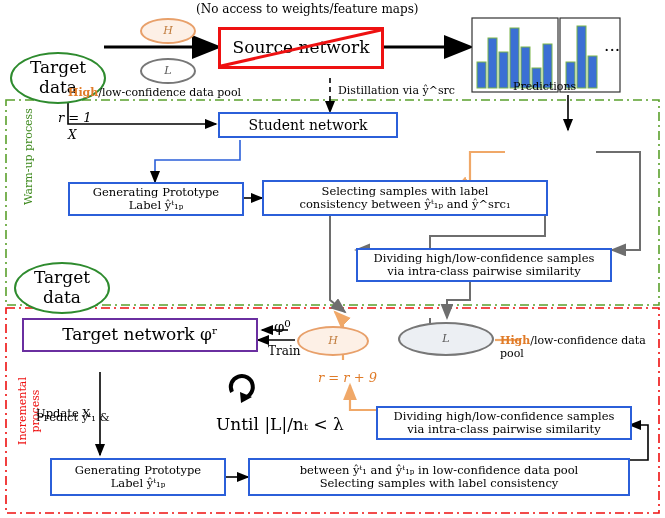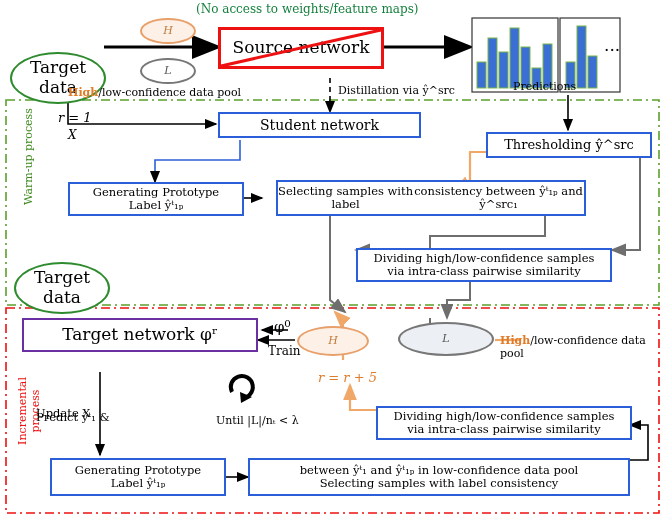--- a/index.html
+++ b/index.html
@@ -14,21 +14,21 @@
   .node{position:absolute;box-sizing:border-box;display:flex;align-items:center;justify-content:center;text-align:center;line-height:1.15;}
   .box{border:2px solid #2b5fd9;background:#fff;}
   .box-purple{border:2.5px solid #6a2fa0;background:#fff;}
   .box-red{border:3px solid #ee1111;background:#fff;}
   .ellipse-green{border:2.5px solid #2e8b2e;border-radius:50%;background:#fff;margin-top:30px;}
   .ellipse-orange{border:2px solid #e8a06a;border-radius:50%;background:#fdf0e6;}
   .ellipse-gray{border:2px solid #777;border-radius:50%;background:#fff;}
   .txt{position:absolute;}
   svg{position:absolute;left:0;top:0;}
   .orange{color:#e07b28;}
-  .red{color:#15803d;}
+  .red{color:#000000;}
 </style>
 </head>
 <body>
 
 <div class="canvas">
 
   <svg width="665" height="518">
     <defs>
       <marker id="arrBlack" markerWidth="9" markerHeight="9" refX="7" refY="3.2" orient="auto">
         <path d="M0,0 L8,3.2 L0,6.4 z" fill="#000"></path>
@@ -154,34 +154,31 @@
     <span>Warm-up process</span>
   </div>
 
   <div class="txt" style="left:58px;top:110px;font-size:13px;font-style:italic;">
     <span>r = 1</span>
   </div>
   <div class="txt" style="left:68px;top:128px;font-size:12px;font-style:italic;">
     <span>X</span>
   </div>
 
-  <div class="node box" style="left:218px;top:112px;width:203px;height:26px;font-size:14px;">
+  <div class="node box" style="left:218px;top:112px;width:180px;height:26px;font-size:14px;">
     <span>Student network</span>
   </div>
 
-  <div class="node box" style="left:486px;top:132px;width:166px;height:26px;font-size:13px;">
-    <span>Thresholding  ŷ^src</span>
-  </div>
 
   <div class="node box" style="left:68px;top:182px;width:176px;height:34px;font-size:11.5px;flex-direction:column;">
     <span>Generating Prototype</span>
     <span>Label  ŷᵗ₁ₚ</span>
   </div>
 
-  <div class="node box" style="left:276px;top:180px;width:310px;height:36px;font-size:11.5px;">
+  <div class="node box" style="left:262px;top:180px;width:286px;height:36px;font-size:11.5px;flex-direction:column;">
     <span>Selecting samples with label</span>
     <span>consistency between ŷᵗ₁ₚ and ŷ^src₁</span>
   </div>
 
   <div class="node box" style="left:356px;top:248px;width:256px;height:34px;font-size:11.5px;flex-direction:column;">
     <span>Dividing high/low-confidence samples</span>
     <span>via intra-class pairwise similarity</span>
   </div>
 
   <div class="node ellipse-green" style="left:14px;top:232px;width:96px;height:52px;font-size:17px;">
@@ -218,26 +215,26 @@
     <span class="orange">High</span><span style="font-weight:normal;color:#000;">/low-confidence data pool</span>
   </div>
 
   <div class="txt" style="left:36px;top:388px;font-size:11.5px;margin-top:22px;">
     <span>Predict ŷᵗ₁ &amp;</span>
   </div>
   <div class="txt" style="left:36px;top:406px;font-size:11.5px;">
     <span>Update X</span>
   </div>
 
-  <div class="txt" style="left:216px;top:414px;font-size:11px;text-align:center;">
+  <div class="txt" style="left:216px;top:414px;font-size:17px;text-align:center;">
     <span>Until |L|/nₜ &lt; λ</span>
   </div>
 
   <div class="txt orange" style="left:318px;top:370px;font-size:13px;font-style:italic;">
-    <span>r = r + 5</span>
+    <span>r = r + 9</span>
   </div>
 
   <div class="node box" style="left:376px;top:406px;width:256px;height:34px;font-size:11.5px;flex-direction:column;">
     <span>Dividing high/low-confidence samples</span>
     <span>via intra-class pairwise similarity</span>
   </div>
 
   <div class="node box" style="left:50px;top:458px;width:176px;height:38px;font-size:11.5px;flex-direction:column;">
     <span>Generating Prototype</span>
     <span>Label  ŷᵗ₁ₚ</span>

